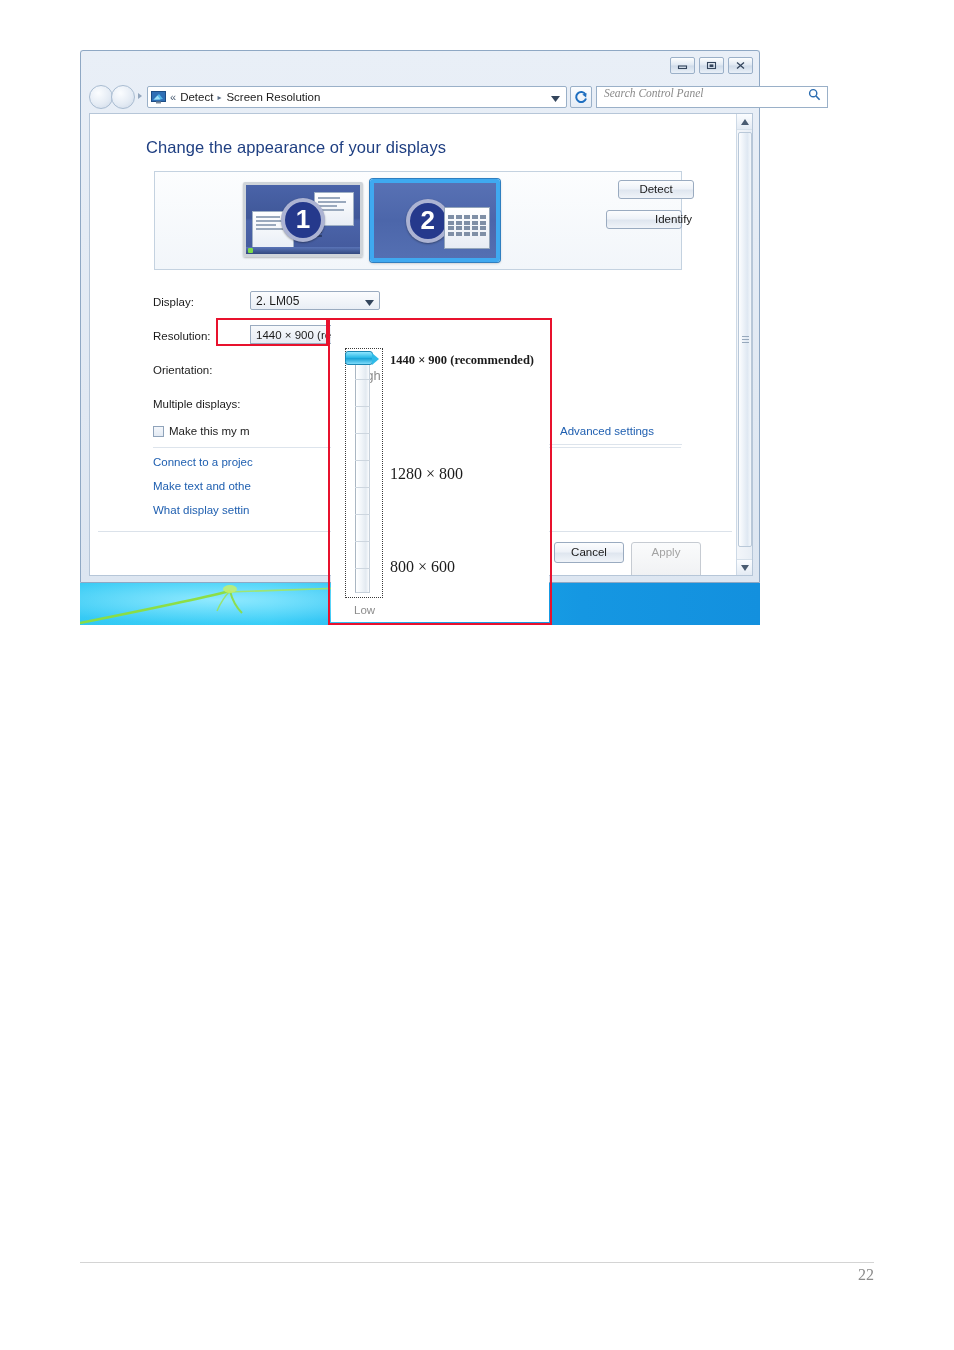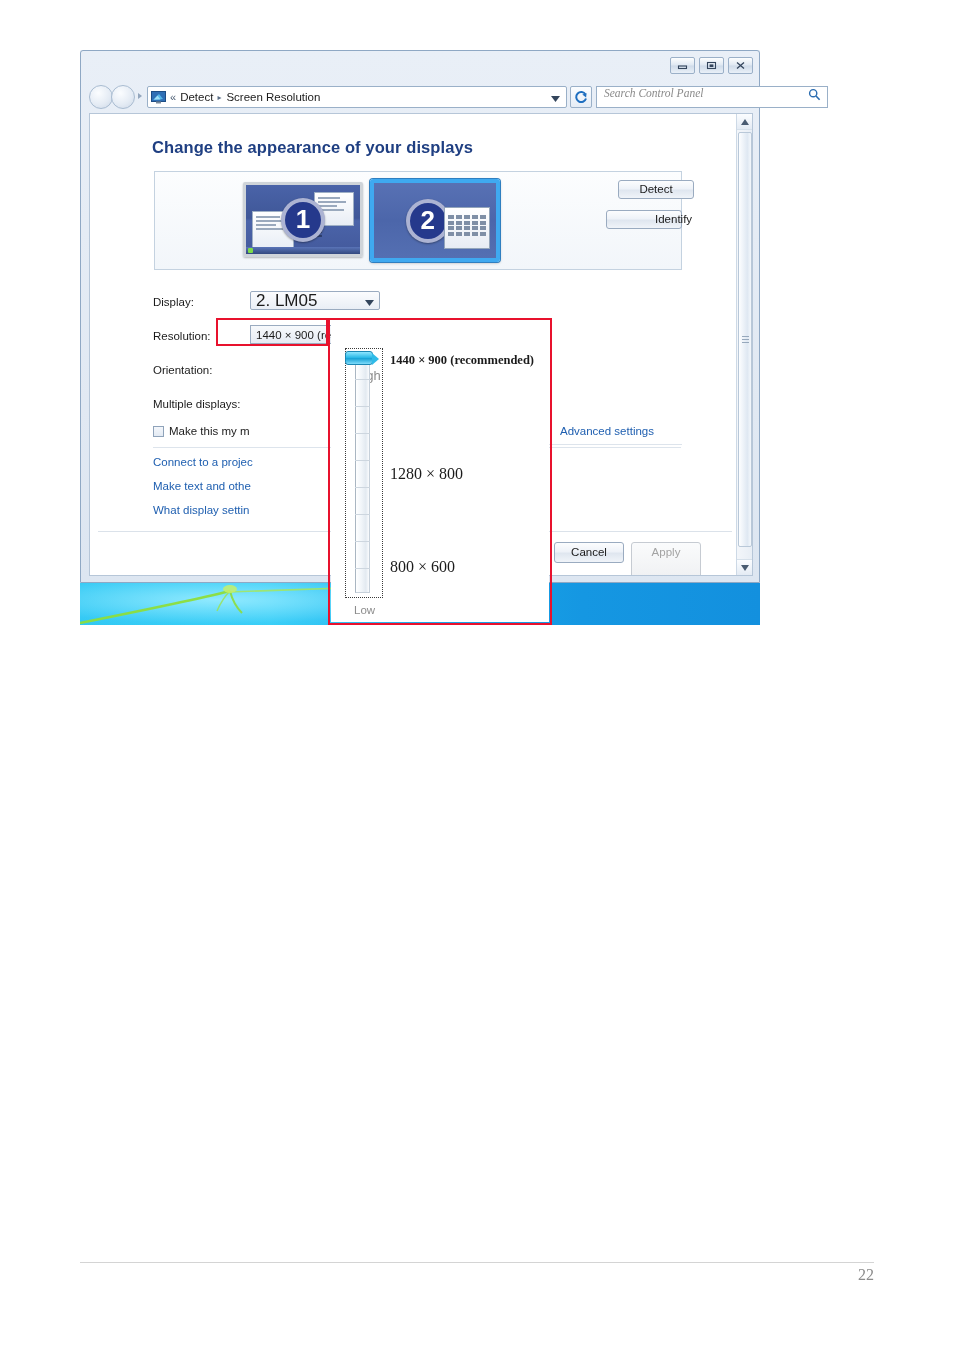--- a/index.html
+++ b/index.html
@@ -107,22 +107,22 @@
   #sbthumb {
     position:absolute; left:1px; top:18px; width:14px; height:415px;
     background:linear-gradient(90deg,#fdfeff 0%,#eef3f9 35%,#dfe8f2 70%,#f4f8fc 100%);
     border:1px solid #b9c8d8; border-radius:2px;
     display:flex;align-items:center;justify-content:center;
   }
   #sbthumb .grip { width:7px; }
   #sbthumb .grip i { display:block; height:1px; background:#96a8bc; margin:2px 0; }
 
   h1#heading {
-    position:absolute; left:62px; top:24px;
-    margin:0; font-weight:700; font-size:16.5px; color:#1f3f82;
+    position:absolute; left:56px; top:24px;
+    margin:0; font-weight:400; font-size:16.5px; color:#1f3f82;
     letter-spacing:.1px;
   }
 
   
   #previewbox {
     position:absolute; left:64px; top:57px; width:528px; height:99px;
     background:linear-gradient(180deg,#fcfdfe,#f2f6fa);
     border:1px solid #c4d2e0;
   }
   .monitor { position:absolute; }
@@ -199,21 +199,21 @@
   #lblOrient   { left:63px; top:250px; }
   #lblMulti    { left:63px; top:284px; }
 
   
   #displaycombo {
     position:absolute; left:160px; top:177px; width:130px; height:19px;
     background:linear-gradient(180deg,#fbfcfe,#e9eef5);
     border:1px solid #9aabc0; border-radius:2px;
     display:flex; align-items:center;
   }
-  #displaycombo .val { font-size:17px; color:#1b1b1b; padding-left:5px; }
+  #displaycombo .val { font-size:12px; color:#1b1b1b; padding-left:5px; }
   #displaycombo .dd { margin-left:auto; padding-right:5px; }
 
   
   #rescombo {
     position:absolute; left:160px; top:211px; width:174px; height:19px;
     background:linear-gradient(180deg,#f7f9fc,#e6ebf3);
     border:1px solid #9aabc0;
     display:flex; align-items:center;
   }
   #rescombo .val { font-size:11.5px; color:#1b1b1b; padding-left:5px; white-space:nowrap; }

